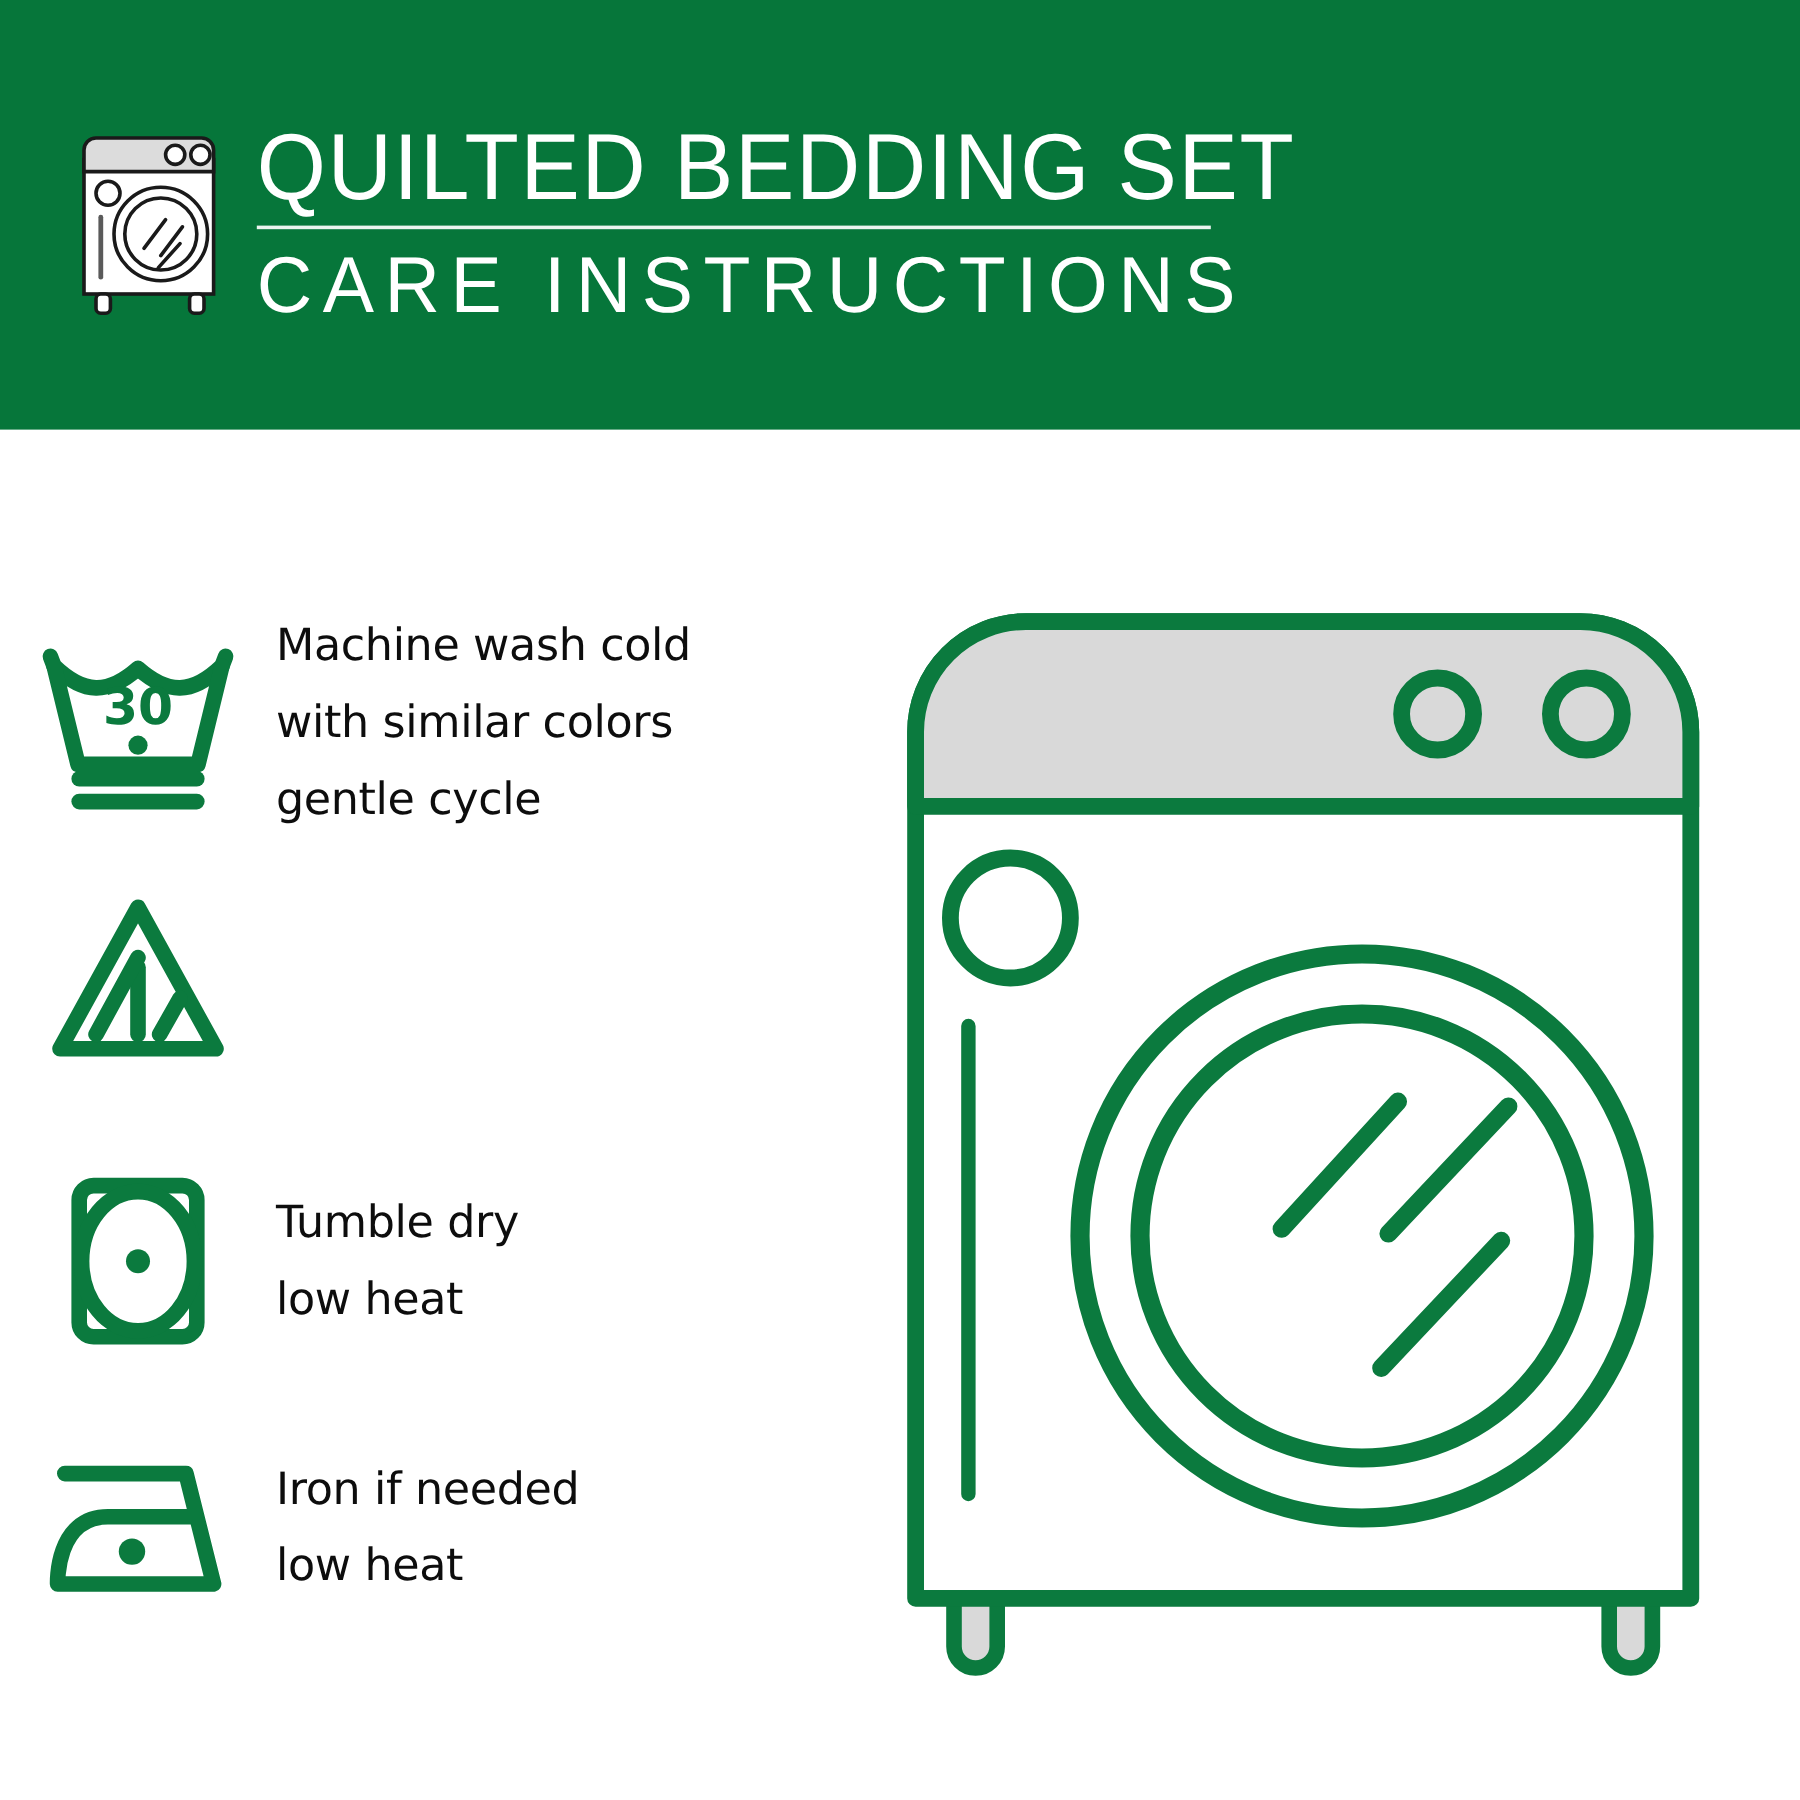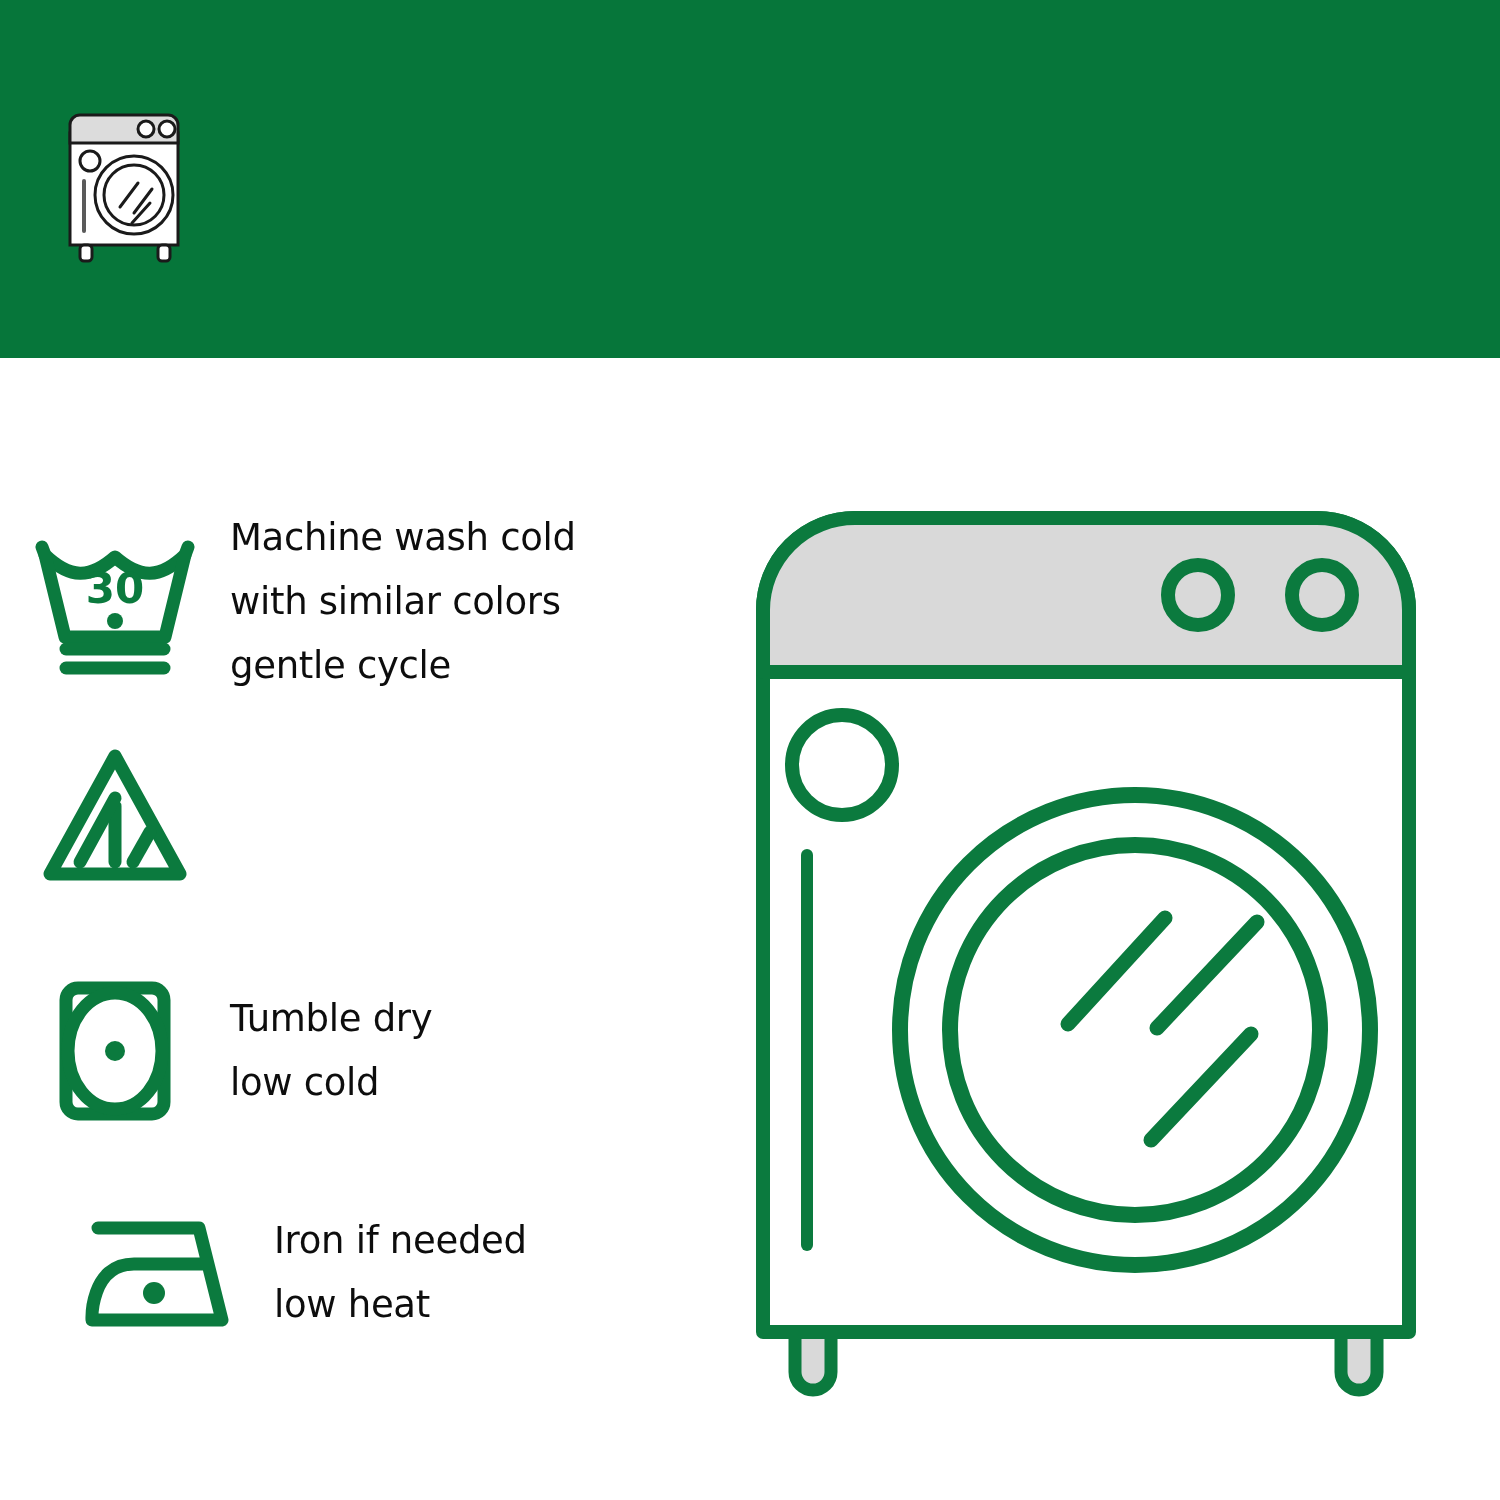--- a/index.html
+++ b/index.html
@@ -97,21 +97,21 @@
     line-height: 64px;
     color: #0d0d0d;
     font-weight: 400;
     letter-spacing: -0.3px;
     white-space: pre-line;
   }
 
   #row-wash   { top: 148px; }
   #row-bleach { top: 380px; }
   #row-dry    { top: 618px; }
-  #row-iron   { top: 850px; padding-left: 44px; }
+  #row-iron   { top: 850px; }
 
   
   #washer-illustration {
     position: absolute;
     left: 745px;
     top: 500px;
     width: 700px;
     height: 920px;
   }
 </style>
@@ -138,20 +138,25 @@
       <circle cx="72" cy="92" r="30" fill="#ffffff" stroke="#1a1a1a" stroke-width="3"></circle>
       <line x1="58" y1="104" x2="76" y2="80" stroke="#1a1a1a" stroke-width="3" stroke-linecap="round"></line>
       <line x1="72" y1="110" x2="90" y2="86" stroke="#1a1a1a" stroke-width="3" stroke-linecap="round"></line>
       <line x1="70" y1="120" x2="88" y2="100" stroke="#1a1a1a" stroke-width="3" stroke-linecap="round"></line>
 
       <rect x="18" y="142" width="12" height="16" rx="4" fill="#ffffff" stroke="#1a1a1a" stroke-width="3"></rect>
       <rect x="96" y="142" width="12" height="16" rx="4" fill="#ffffff" stroke="#1a1a1a" stroke-width="3"></rect>
     </svg>
   </span>
 
+  <div id="header-text-block">
+    <div id="header-title">QUILTED BEDDING SET</div>
+    <div id="header-divider"></div>
+    <div id="header-subtitle">CARE INSTRUCTIONS</div>
+  </div>
 
 </div>
 
 <div id="care-list">
 
   <div class="care-row" id="row-wash">
     <span class="care-icon-wrap">
       <svg viewBox="0 0 170 150" width="170" height="150" aria-hidden="true">
         <g fill="none" stroke="#0b7a3e" stroke-width="13" stroke-linecap="round" stroke-linejoin="round">
           <path d="M12 20 L15 28 C40 52 60 52 85 30 C110 52 130 52 155 28 L158 20"></path>
@@ -185,21 +190,21 @@
 
   <div class="care-row" id="row-dry">
     <span class="care-icon-wrap">
       <svg viewBox="0 0 170 150" width="170" height="150" aria-hidden="true">
         <rect x="36" y="12" width="98" height="126" rx="12" fill="none" stroke="#0b7a3e" stroke-width="13"></rect>
         <ellipse cx="85" cy="75" rx="47" ry="58" fill="none" stroke="#0b7a3e" stroke-width="13"></ellipse>
         <circle cx="85" cy="75" r="10" fill="#0b7a3e"></circle>
       </svg>
     </span>
     <span class="care-text">Tumble dry
-low cold</span>
+low heat</span>
   </div>
 
   <div class="care-row" id="row-iron">
     <span class="care-icon-wrap">
       <svg viewBox="0 0 170 130" width="170" height="130" aria-hidden="true">
         <g fill="none" stroke="#0b7a3e" stroke-width="13" stroke-linecap="round" stroke-linejoin="round">
           <path d="M24 20 L125 20 L148 112 L18 112 C18 112 16 56 60 56 L132 56"></path>
         </g>
         <circle cx="80" cy="85" r="11" fill="#0b7a3e"></circle>
       </svg>

